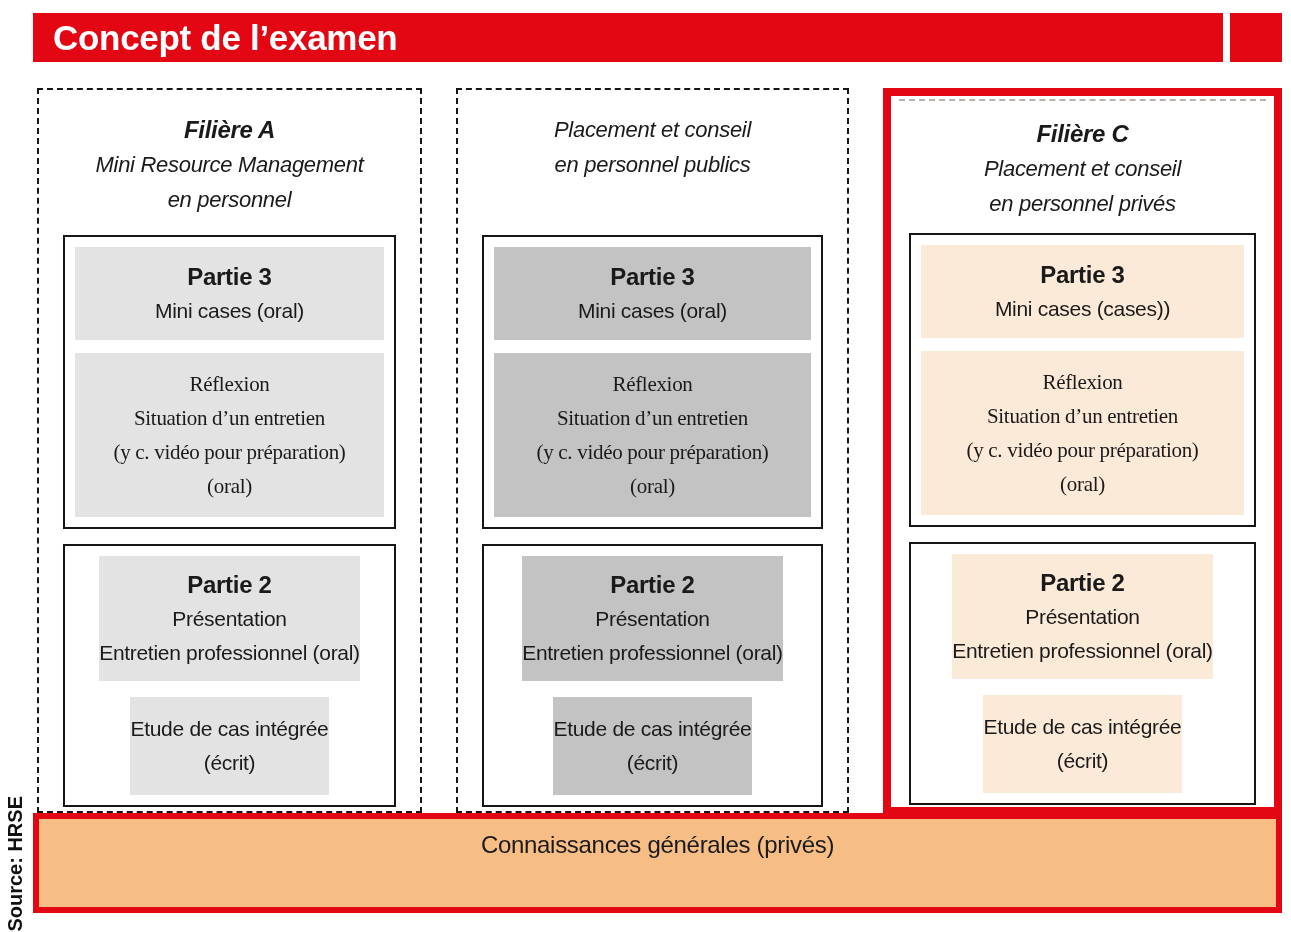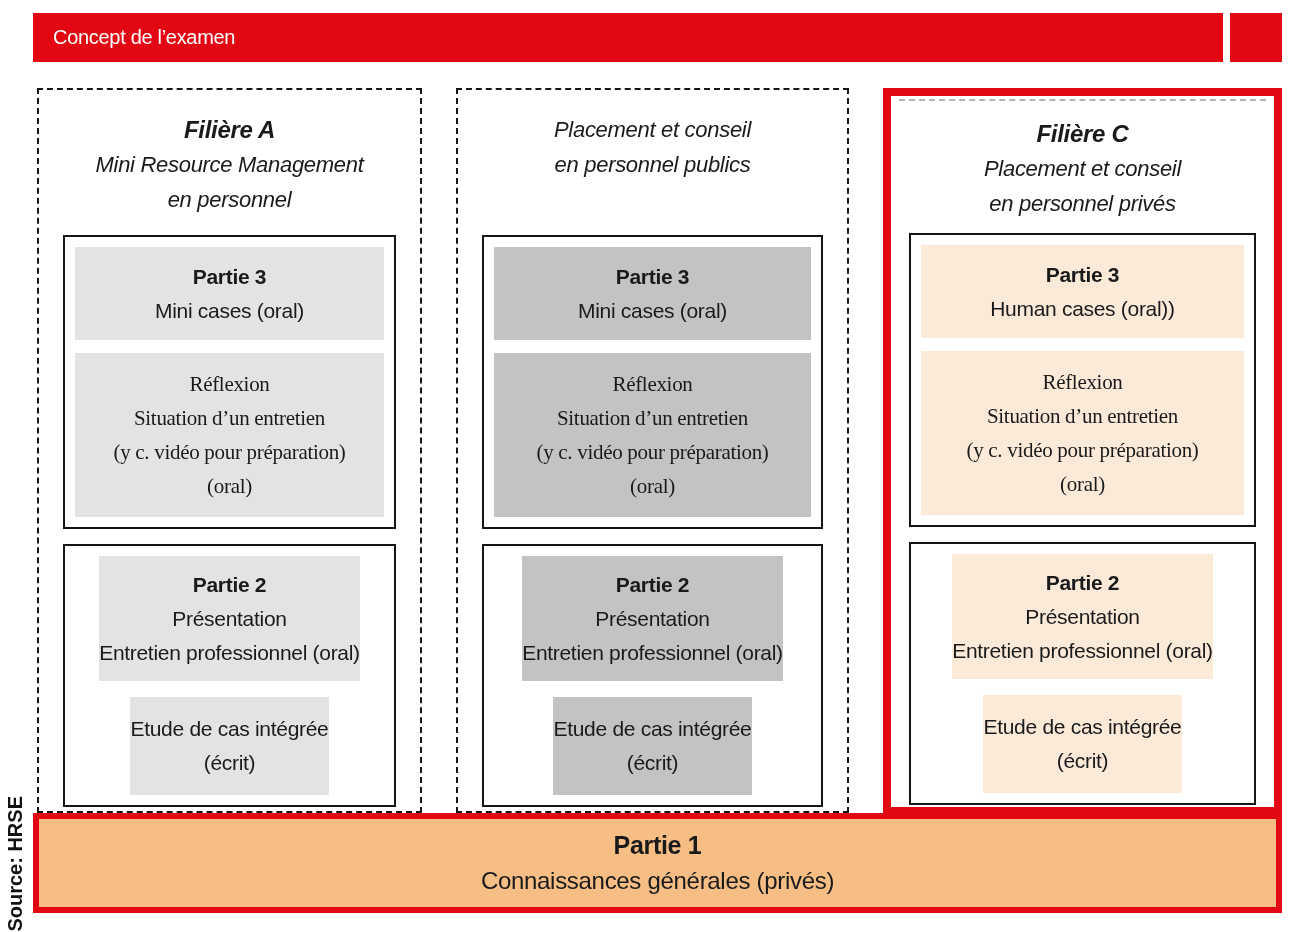--- a/index.html
+++ b/index.html
@@ -9,21 +9,21 @@
     --peach:#fcead9;
     --orange:#f6bd85;
     --ink:#1a1a1a;
   }
   *{margin:0;padding:0;box-sizing:border-box;}
   body{background:#fff;font-family:"Liberation Sans","DejaVu Sans",sans-serif;color:var(--ink);}
   .page{position:relative;width:1291px;height:932px;background:#fff;overflow:hidden;}
 
   
   .title-bar{position:absolute;left:33px;top:13px;width:1190px;height:49px;background:var(--red);}
-  .title-bar .t{display:block;padding-left:20px;line-height:49px;font-size:20px;font-weight:normal;color:#fff;letter-spacing:-0.3px;white-space:nowrap;}
+  .title-bar .t{display:block;padding-left:20px;line-height:49px;font-size:35px;font-weight:bold;color:#fff;letter-spacing:-0.3px;white-space:nowrap;}
   .deco-square{position:absolute;left:1230px;top:13px;width:52px;height:49px;background:var(--red);}
 
   
   .column{position:absolute;top:88px;background:#fff;}
   .col-a{left:37px;width:385px;height:725px;border:2px dashed #161616;}
   .col-b{left:456px;width:393px;height:725px;border:2px dashed #161616;}
   .col-c{left:883px;width:399px;height:727px;border:8px solid var(--red);}
   .c-dash-remnant{position:absolute;top:3px;left:8px;right:8px;height:0;border-top:2px dashed #b9b2ac;}
 
   .col-title{text-align:center;padding-top:22px;line-height:35px;letter-spacing:-0.3px;font-style:italic;}
@@ -36,21 +36,21 @@
          padding:10px;display:flex;flex-direction:column;justify-content:space-between;}
   .col-c .group{left:18px;right:18px;}
   .group-top{top:145px;height:294px;}
   .group-bottom{top:454px;height:263px;align-items:center;}
   .col-c .group-top{top:137px;}
   .col-c .group-bottom{top:446px;}
 
   .cell{display:flex;flex-direction:column;justify-content:center;text-align:center;
         font-size:21px;line-height:34px;letter-spacing:-0.3px;}
   .cell div{white-space:nowrap;}
-  .cell .b{font-weight:bold;font-size:21px;}
+  .cell .b{font-weight:bold;font-size:24px;}
   .col-a .cell{background:var(--gray-a);}
   .col-b .cell{background:var(--gray-b);}
   .col-c .cell{background:var(--peach);}
   .cell-p3{height:93px;}
   .cell-reflex{height:164px;font-family:Liberation Serif, serif;}
   .cell-p2{height:125px;}
   .cell-etude{height:98px;}
 
   
   .partie1-bar{position:absolute;left:33px;top:813px;width:1249px;height:100px;
@@ -137,21 +137,21 @@
   <div class="column col-c">
     <div class="c-dash-remnant"></div>
     <div class="col-title">
       <div class="main">Filière C</div>
       <div class="sub">Placement et conseil</div>
       <div class="sub">en personnel privés</div>
     </div>
     <div class="group group-top">
       <div class="cell cell-p3">
         <div class="b">Partie 3</div>
-        <div>Human cases (oral))</div>
+        <div>Mini cases (cases))</div>
       </div>
       <div class="cell cell-reflex">
         <div>Réflexion</div>
         <div>Situation d’un entretien</div>
         <div>(y c. vidéo pour préparation)</div>
         <div>(oral)</div>
       </div>
     </div>
     <div class="group group-bottom">
       <div class="cell cell-p2">
@@ -160,19 +160,18 @@
         <div>Entretien professionnel (oral)</div>
       </div>
       <div class="cell cell-etude">
         <div>Etude de cas intégrée</div>
         <div>(écrit)</div>
       </div>
     </div>
   </div>
 
   <div class="partie1-bar">
-    <div class="b">Partie 1</div>
     <div class="l">Connaissances générales (privés)</div>
   </div>
 
   <div class="source">Source: HRSE</div>
 
 </div>
 
 </body></html>

